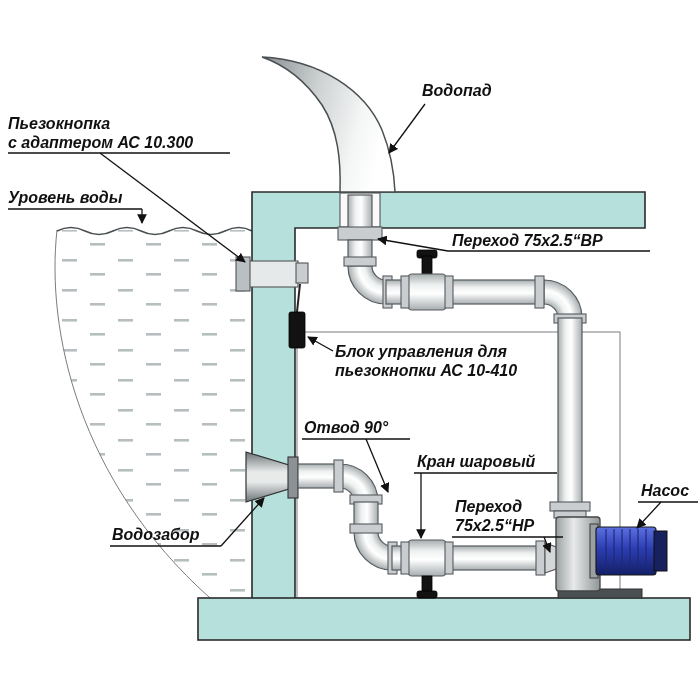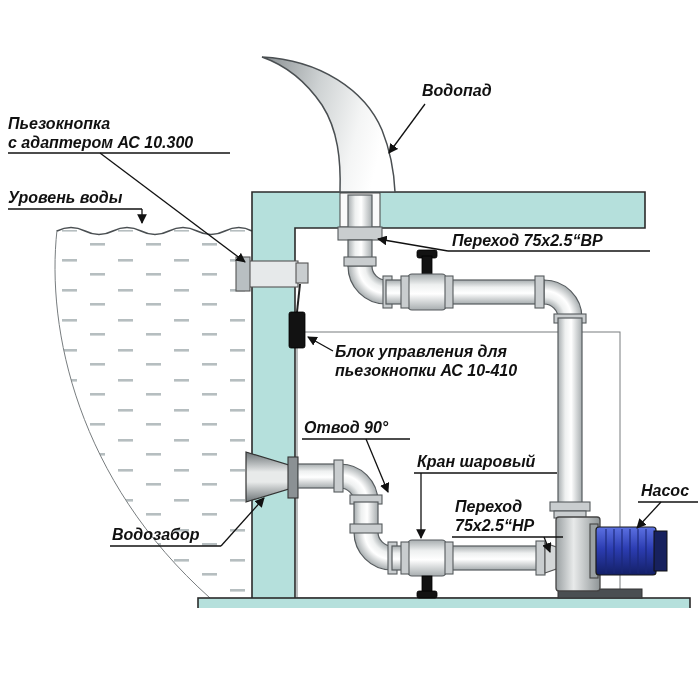--- a/index.html
+++ b/index.html
@@ -1,16 +1,16 @@
 <!DOCTYPE html>
 <html><head>
 <meta charset="utf-8">
 <style>
   html,body{margin:0;padding:0;background:#ffffff;}
-  .stage{position:relative;width:700px;height:608px;background:#be185d;overflow:hidden;
+  .stage{position:relative;width:700px;height:700px;background:#be185d;overflow:hidden;
          font-family:"Liberation Sans",sans-serif;}
   svg{display:block;}
   .lbl{font-family:"Liberation Sans",sans-serif;font-style:italic;font-weight:bold;
        font-size:16px;fill:#111;}
   .leader{stroke:#111;stroke-width:1.3;fill:none;}
   .thin{stroke:#787d7f;stroke-width:1;fill:none;}
   .outline{stroke:#2b2b2b;stroke-width:1.6;}
   .pipe{stroke:#565b5e;stroke-width:1.2;}
   .collar{fill:#c9cdcf;stroke:#565b5e;stroke-width:1.1;}
   .black{fill:#121212;stroke:#000;stroke-width:.8;}

